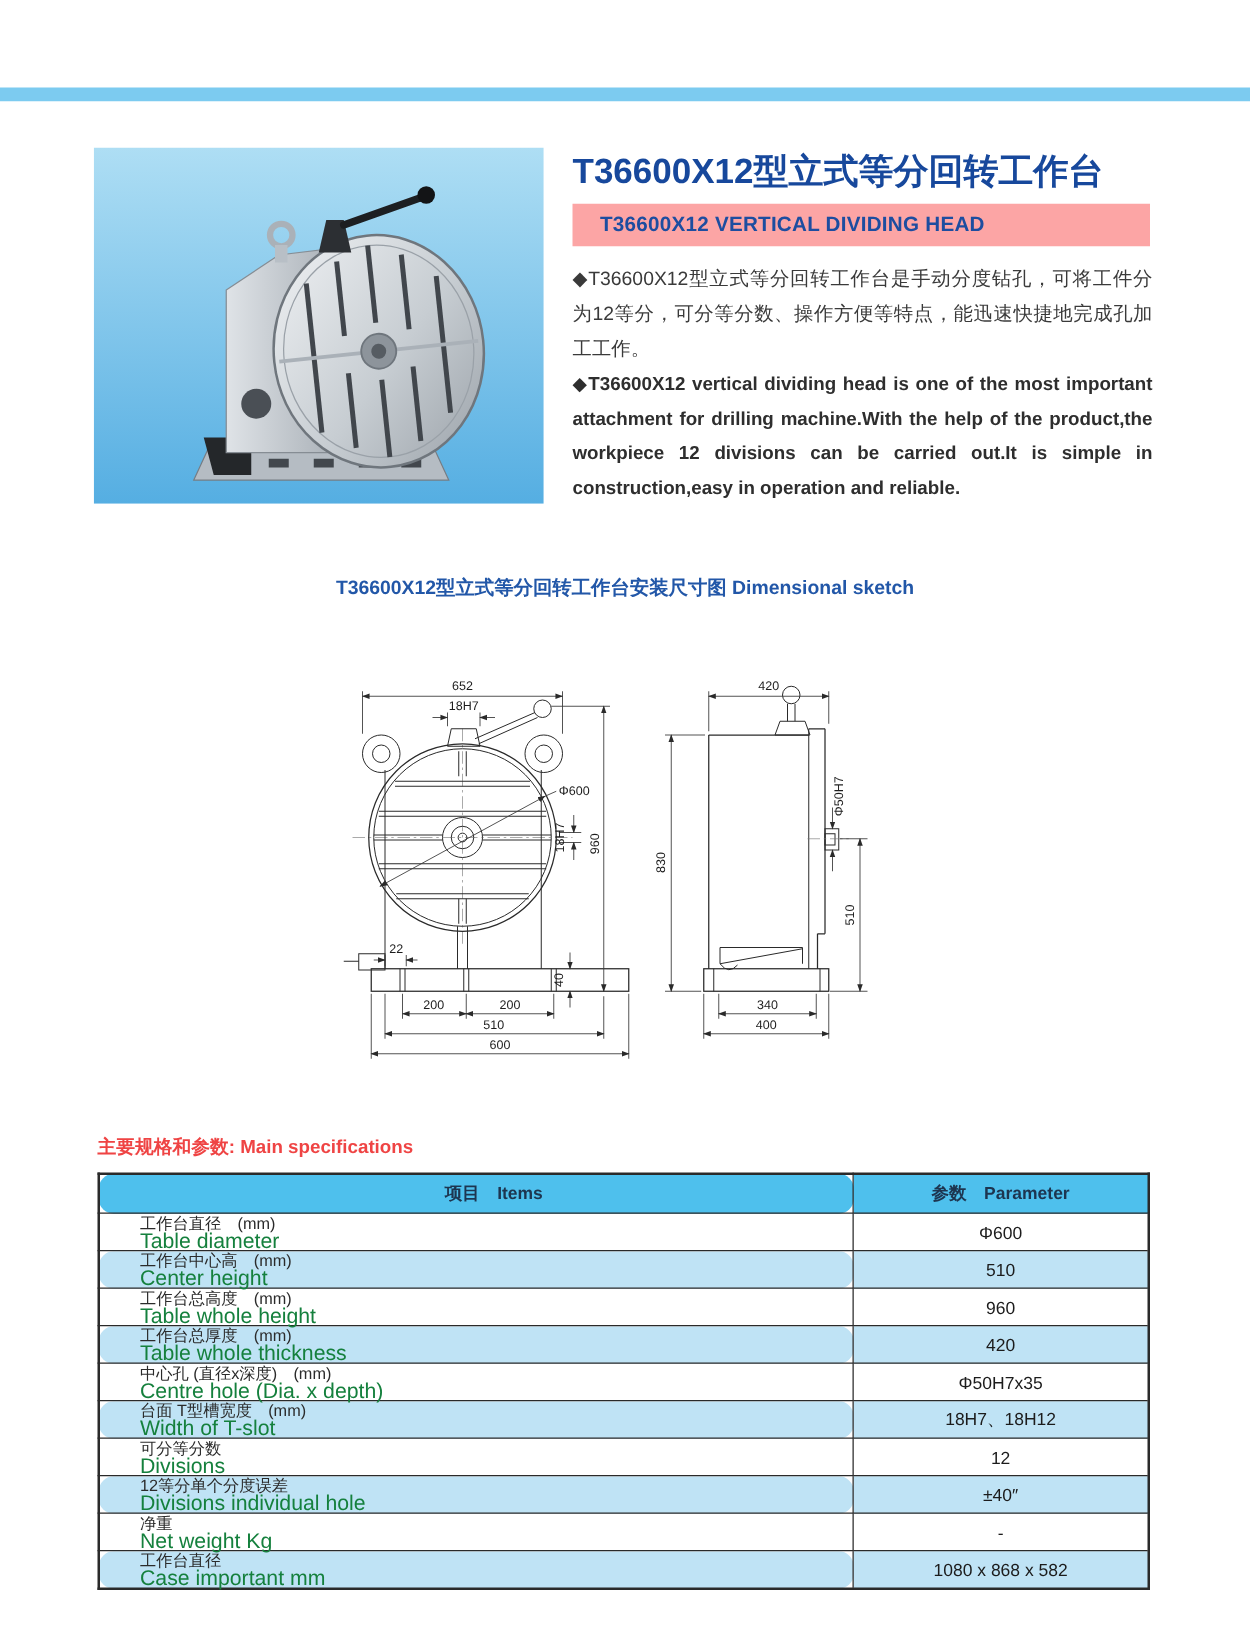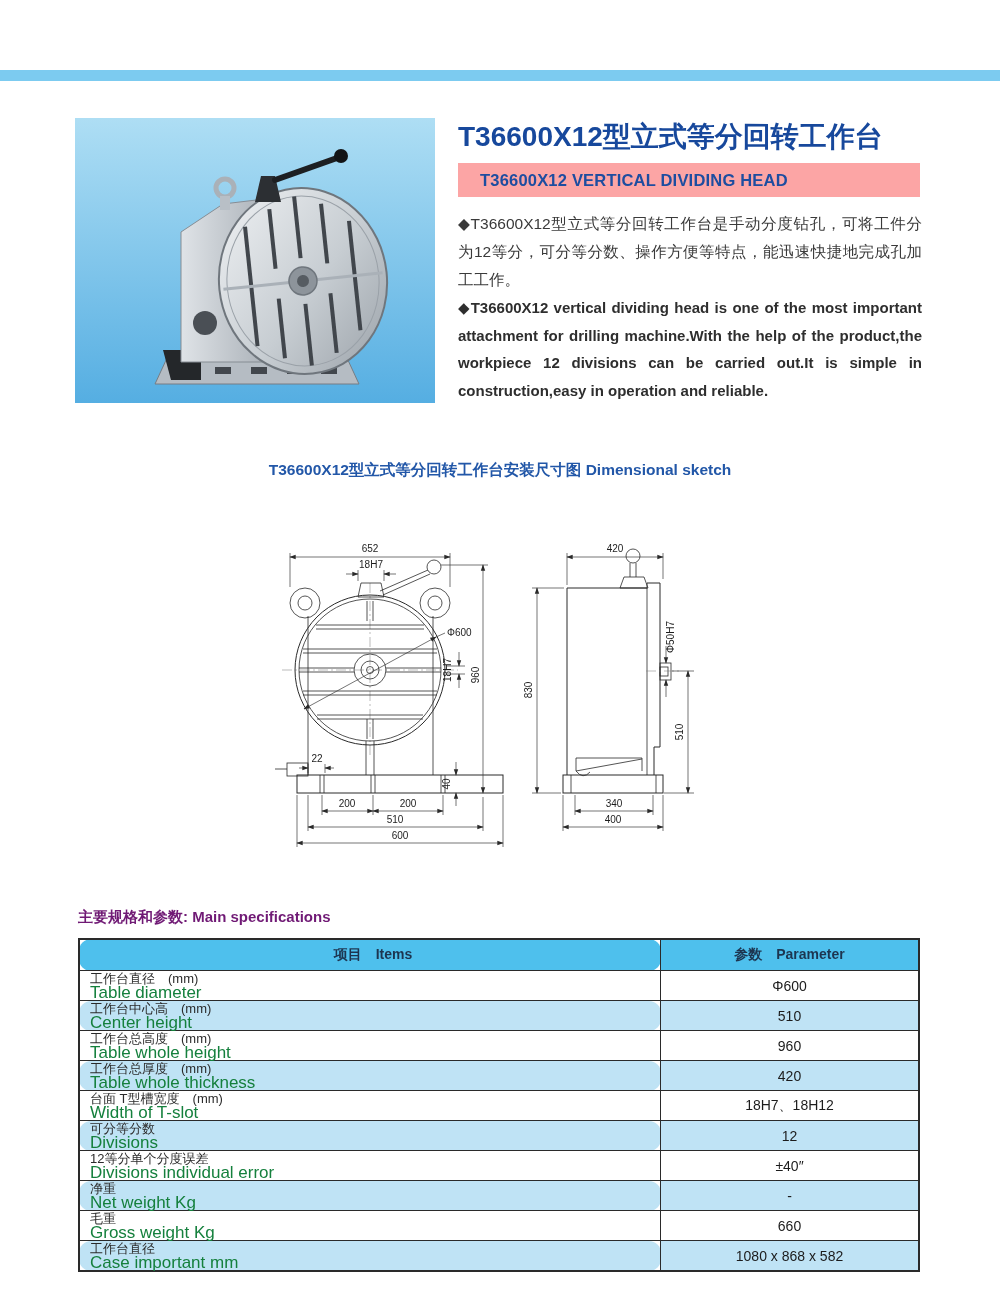--- a/index.html
+++ b/index.html
@@ -25,27 +25,27 @@
   
   #sketch-title{left:0;top:460px;width:1000px;text-align:center;font-size:15.5px;
         font-weight:bold;color:#2257a8;}
   #drawing{left:270px;top:525px;width:440px;height:330px;}
   #drawing .pl{stroke:#2a2a2a;stroke-width:1;fill:none;}
   #drawing .pl2{stroke:#2a2a2a;stroke-width:.8;fill:none;}
   #drawing .dim line, #drawing .dim path{stroke:#3a3a3a;stroke-width:.7;fill:none;}
   #drawing .cl{stroke:#777;stroke-width:.5;stroke-dasharray:10 3 2 3;fill:none;}
   #drawing text{font-size:10px;fill:#1d1d1d;}
   
-  #spec-heading{left:78px;top:908px;font-size:15px;font-weight:600;color:#701a75;}
+  #spec-heading{left:78px;top:908px;font-size:15px;font-weight:600;color:#ef4444;}
   #spec-table{left:78px;top:938px;border-collapse:collapse;width:842px;
         border:2px solid #2a2a2a;table-layout:fixed;}
   #spec-table th,#spec-table td{border:1px solid #2a2a2a;padding:0;}
   #spec-table th{height:28px;background:#4ec0ed;font-size:14px;font-weight:600;
         color:#1d3550;text-align:center;}
-  #spec-table .c-items{width:566px;padding:1px 4px 1px 10px;vertical-align:middle;border-radius:12px;}
+  #spec-table .c-items{width:566px;padding:1px 4px 1px 32px;vertical-align:middle;border-radius:12px;}
   #spec-table .c-value{width:276px;text-align:center;font-size:14px;color:#1c1c1c;}
   #spec-table tbody tr{height:28px;}
   #spec-table tbody tr:nth-child(even){background:#bfe3f5;}
   .cn-line{font-size:13px;line-height:13.5px;color:#2b2b2b;}
   .en-line{font-size:17px;line-height:13.5px;color:#15803d;}
 </style>
 </head>
 <body>
 
 <div class="abs" id="topbar"></div>
@@ -322,54 +322,54 @@
     </tr>
     <tr>
       <td class="c-items">
           <div class="cn-line">工作台总厚度　(mm)</div>
           <div class="en-line">Table whole thickness</div>
         </td>
       <td class="c-value">420</td>
     </tr>
     <tr>
       <td class="c-items">
+          <div class="cn-line">中心孔 (直径x深度)　(mm)</div>
+          <div class="en-line">Centre hole (Dia. x depth)</div>
+        </td>
+      <td class="c-value">Φ50H7x35</td>
+    </tr>
+    <tr>
+      <td class="c-items">
           <div class="cn-line">台面 T型槽宽度　(mm)</div>
           <div class="en-line">Width of T-slot</div>
         </td>
       <td class="c-value">18H7、18H12</td>
     </tr>
     <tr>
       <td class="c-items">
           <div class="cn-line">可分等分数</div>
           <div class="en-line">Divisions</div>
         </td>
       <td class="c-value">12</td>
     </tr>
     <tr>
       <td class="c-items">
           <div class="cn-line">12等分单个分度误差</div>
-          <div class="en-line">Divisions individual error</div>
+          <div class="en-line">Divisions individual hole</div>
         </td>
       <td class="c-value">±40″</td>
     </tr>
     <tr>
       <td class="c-items">
           <div class="cn-line">净重</div>
           <div class="en-line">Net weight Kg</div>
         </td>
       <td class="c-value">-</td>
     </tr>
     <tr>
       <td class="c-items">
-          <div class="cn-line">毛重</div>
-          <div class="en-line">Gross weight Kg</div>
-        </td>
-      <td class="c-value">660</td>
-    </tr>
-    <tr>
-      <td class="c-items">
           <div class="cn-line">工作台直径</div>
           <div class="en-line">Case important mm</div>
         </td>
       <td class="c-value">1080 x 868 x 582</td>
     </tr>
   </tbody>
 </table>
 
 </body></html>

